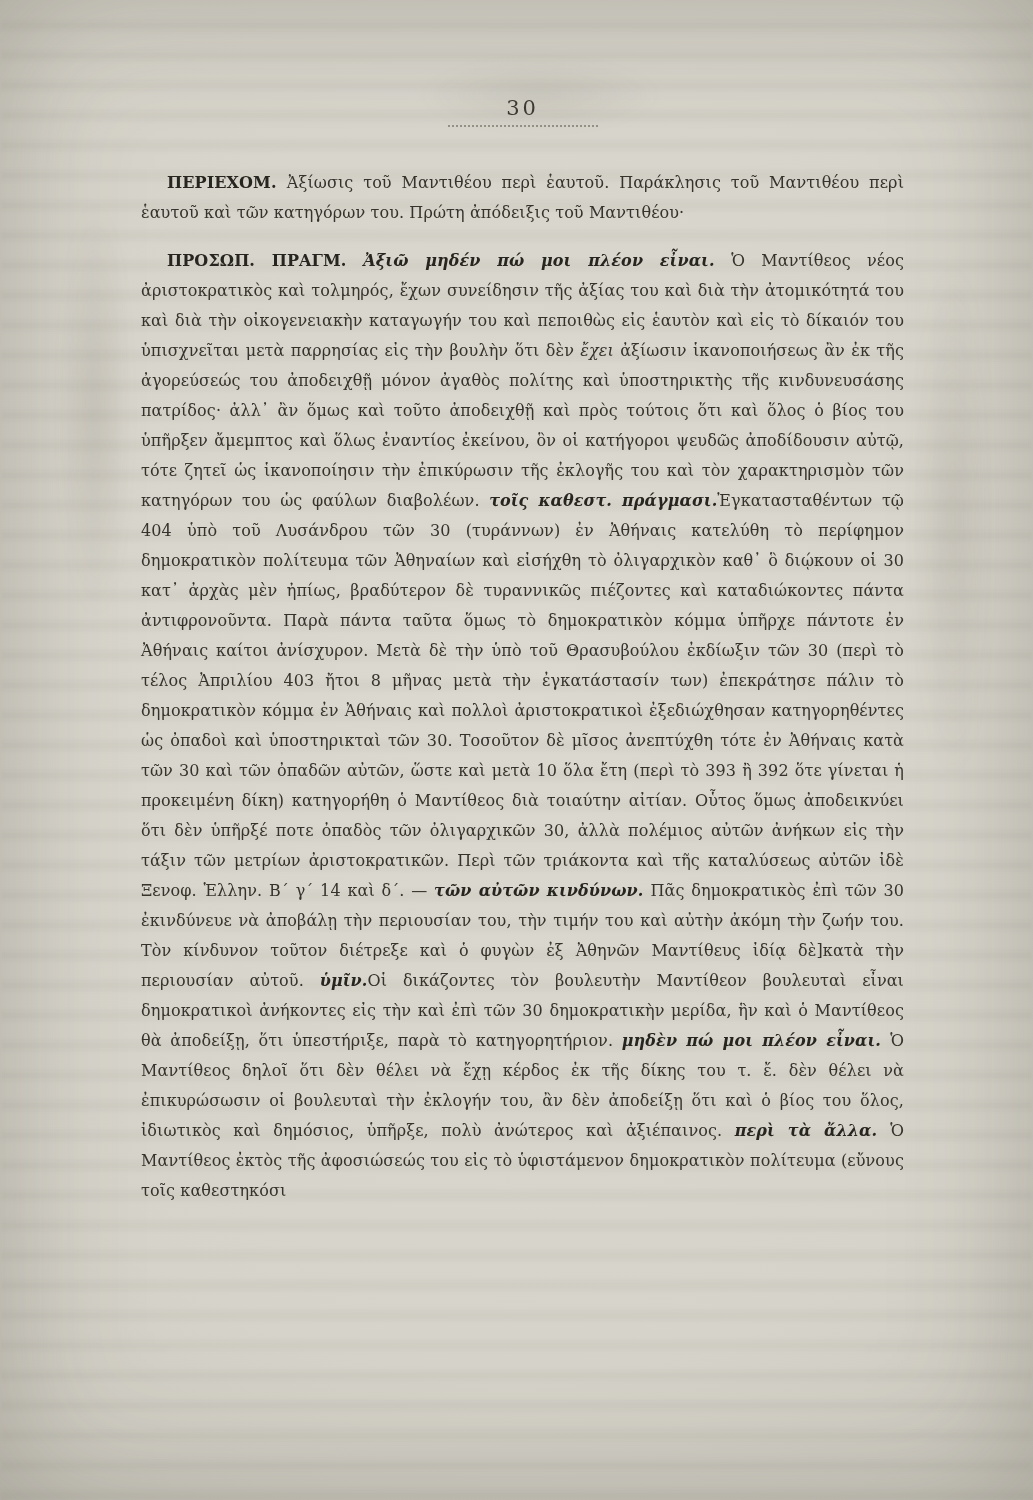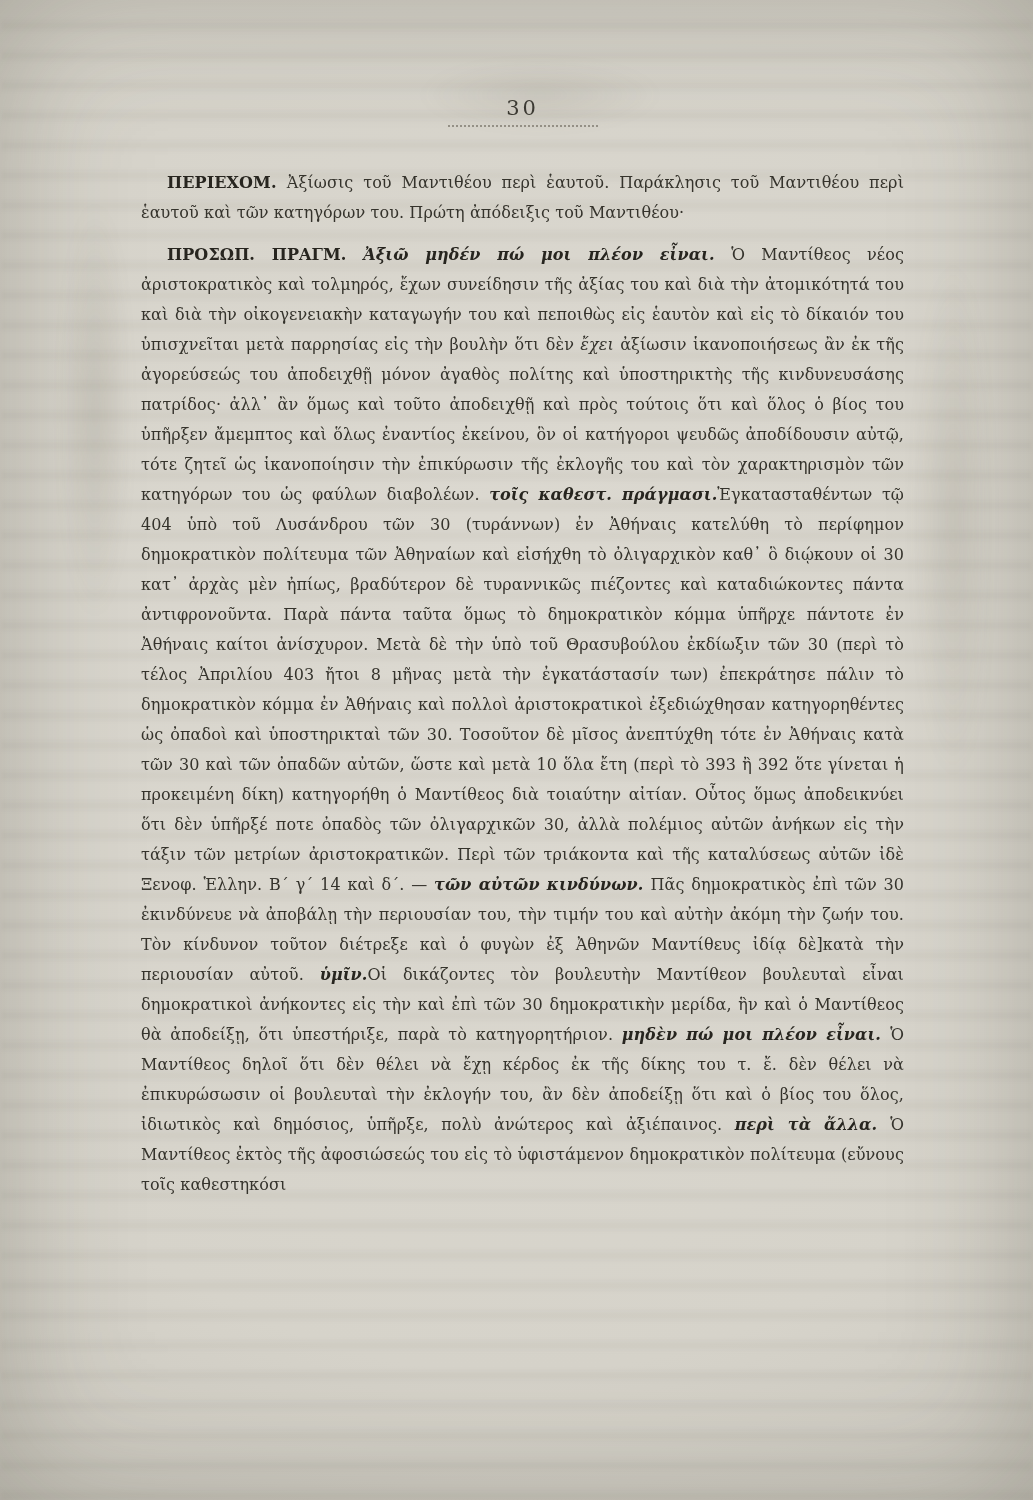--- a/index.html
+++ b/index.html
@@ -51,21 +51,21 @@
   }
 
   .text-block{
     position:absolute;top:168px;left:141px;right:129px;
     text-align:justify;
     font-size:16px;line-height:30px;
     letter-spacing:0.1px;
     color:var(--ink);
   }
   .para{margin:0;text-indent:26px;}
-  .para + .para{margin-top:12px;}
+  .para + .para{margin-top:18px;}
   .run.normal{font-weight:400;font-style:normal;}
   .run.bold{font-weight:700;color:#27251f;}
   .run.italic{font-style:italic;}
   .run.bolditalic{font-weight:700;font-style:italic;color:#27251f;}
 </style>
 </head>
 <body>
 
 <div class="page">
   <div class="bleed"></div>

